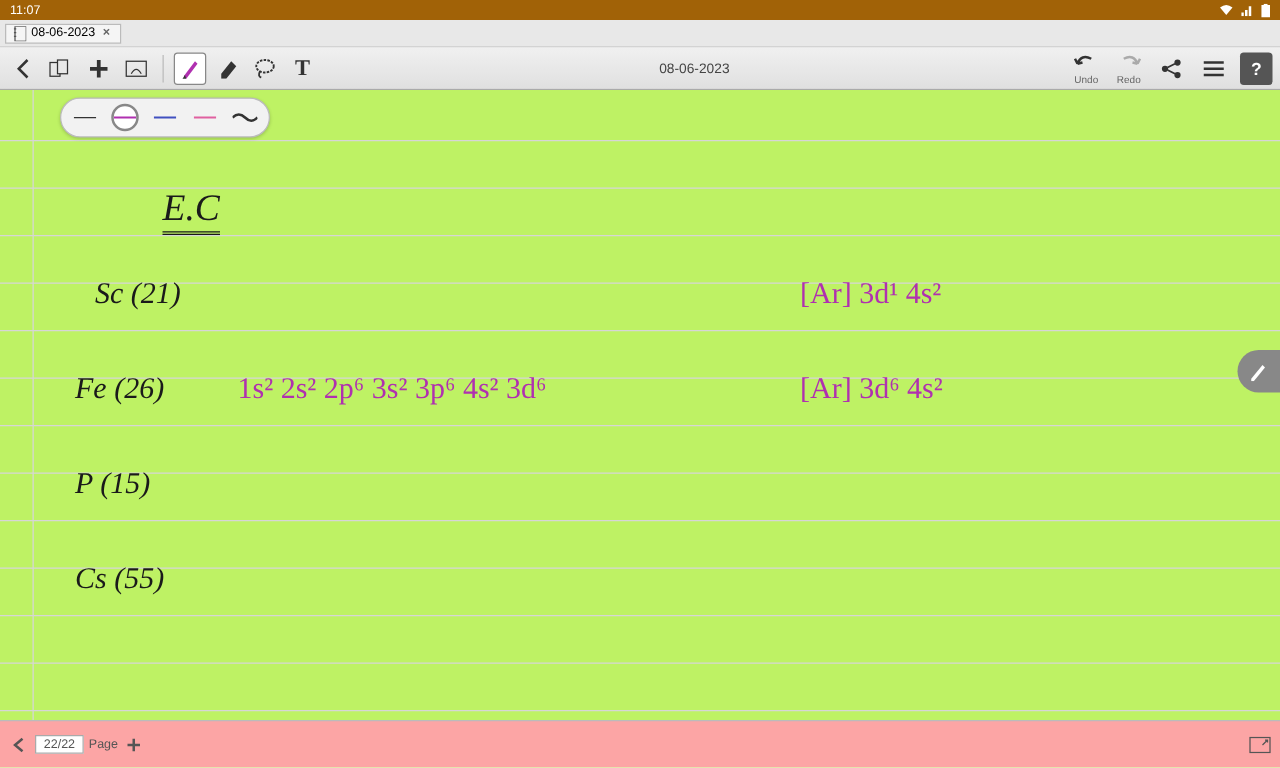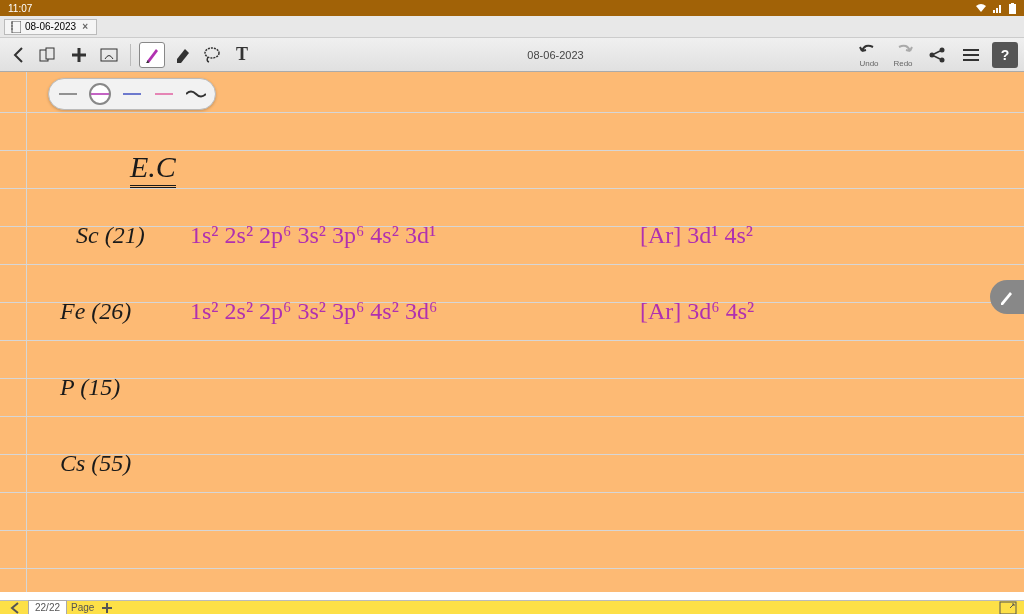--- a/index.html
+++ b/index.html
@@ -18,32 +18,32 @@
 .toolbar .right { display: flex; align-items: center; gap: 8px; }
 .tb-btn { width: 26px; height: 26px; display: flex; align-items: center; justify-content: center; cursor: pointer; border-radius: 3px; }
 .tb-btn.active { background: #fff; border: 1px solid #888; }
 .tb-label { font-size: 8px; color: #666; line-height: 1; }
 .tb-stack { display: flex; flex-direction: column; align-items: center; }
 
 .stroke-palette { position: absolute; top: 78px; left: 48px; background: #f2f2f2; border: 1px solid #bbb; border-radius: 18px; padding: 4px 8px; display: flex; gap: 10px; align-items: center; box-shadow: 0 1px 3px rgba(0,0,0,0.2); }
 .stroke-opt { width: 22px; height: 22px; display: flex; align-items: center; justify-content: center; border-radius: 50%; cursor: pointer; }
 .stroke-opt.sel { border: 2px solid #888; background: #fff; }
 
-.canvas { position: absolute; top: 72px; left: 0; right: 0; bottom: 22px; background: #fdba74; overflow: hidden; }
+.canvas { position: absolute; top: 72px; left: 0; right: 0; bottom: 22px; background: #bef264; overflow: hidden; }
 .ruled-line { position: absolute; left: 0; right: 0; height: 1px; background: #d6d6d6; }
 .margin-line { position: absolute; top: 0; bottom: 0; width: 1px; background: #d6d6d6; left: 26px; }
 
 .hw { position: absolute; font-family: 'Segoe Script','Comic Sans MS',cursive; font-size: 24px; white-space: nowrap; }
 .hw.black { color: #1a1a1a; font-weight: 500; }
 .hw.purple { color: #b030b0; }
 .underline-dbl { border-bottom: 3px double #1a1a1a; padding-bottom: 2px; }
 
 .edit-fab { position: absolute; right: 0; top: 280px; width: 34px; height: 34px; background: #888; border-radius: 50% 0 0 50%; display: flex; align-items: center; justify-content: center; color: #fff; }
 
-.bottom-bar { position: absolute; bottom: 0; left: 0; right: 0; height: 14px; background: #fde047; border-top: 1px solid #bbb; display: flex; align-items: center; padding: 0 6px; font-size: 10px; color: #555; }
+.bottom-bar { position: absolute; bottom: 0; left: 0; right: 0; height: 38px; background: #fca5a5; border-top: 1px solid #bbb; display: flex; align-items: center; padding: 0 6px; font-size: 10px; color: #555; }
 .page-box { background: #fff; border: 1px solid #aaa; padding: 1px 6px; margin: 0 4px; }
 .bottom-right { margin-left: auto; }
 
 svg { display: block; }
 </style>
 </head>
 <body>
 
 <div class="status-bar">
   <span>11:07</span>
@@ -178,21 +178,20 @@
   <div class="ruled-line" style="top:306px"></div>
   <div class="ruled-line" style="top:344px"></div>
   <div class="ruled-line" style="top:382px"></div>
   <div class="ruled-line" style="top:420px"></div>
   <div class="ruled-line" style="top:458px"></div>
   <div class="ruled-line" style="top:496px"></div>
 
   <span class="hw black" style="top:78px;left:130px;font-size:30px;font-style:italic"><span class="underline-dbl">E.C</span></span>
 
   <span class="hw black" style="top:150px;left:76px;font-style:italic">Sc (21)</span>
-  <span class="hw purple" style="top:150px;left:190px">1s² 2s² 2p⁶ 3s² 3p⁶ 4s² 3d¹</span>
   <span class="hw purple" style="top:150px;left:640px">[Ar] 3d¹ 4s²</span>
 
   <span class="hw black" style="top:226px;left:60px;font-style:italic">Fe (26)</span>
   <span class="hw purple" style="top:226px;left:190px">1s² 2s² 2p⁶ 3s² 3p⁶ 4s² 3d⁶</span>
   <span class="hw purple" style="top:226px;left:640px">[Ar] 3d⁶ 4s²</span>
 
   <span class="hw black" style="top:302px;left:60px;font-style:italic">P (15)</span>
 
   <span class="hw black" style="top:378px;left:60px;font-style:italic">Cs (55)</span>
 </div>

